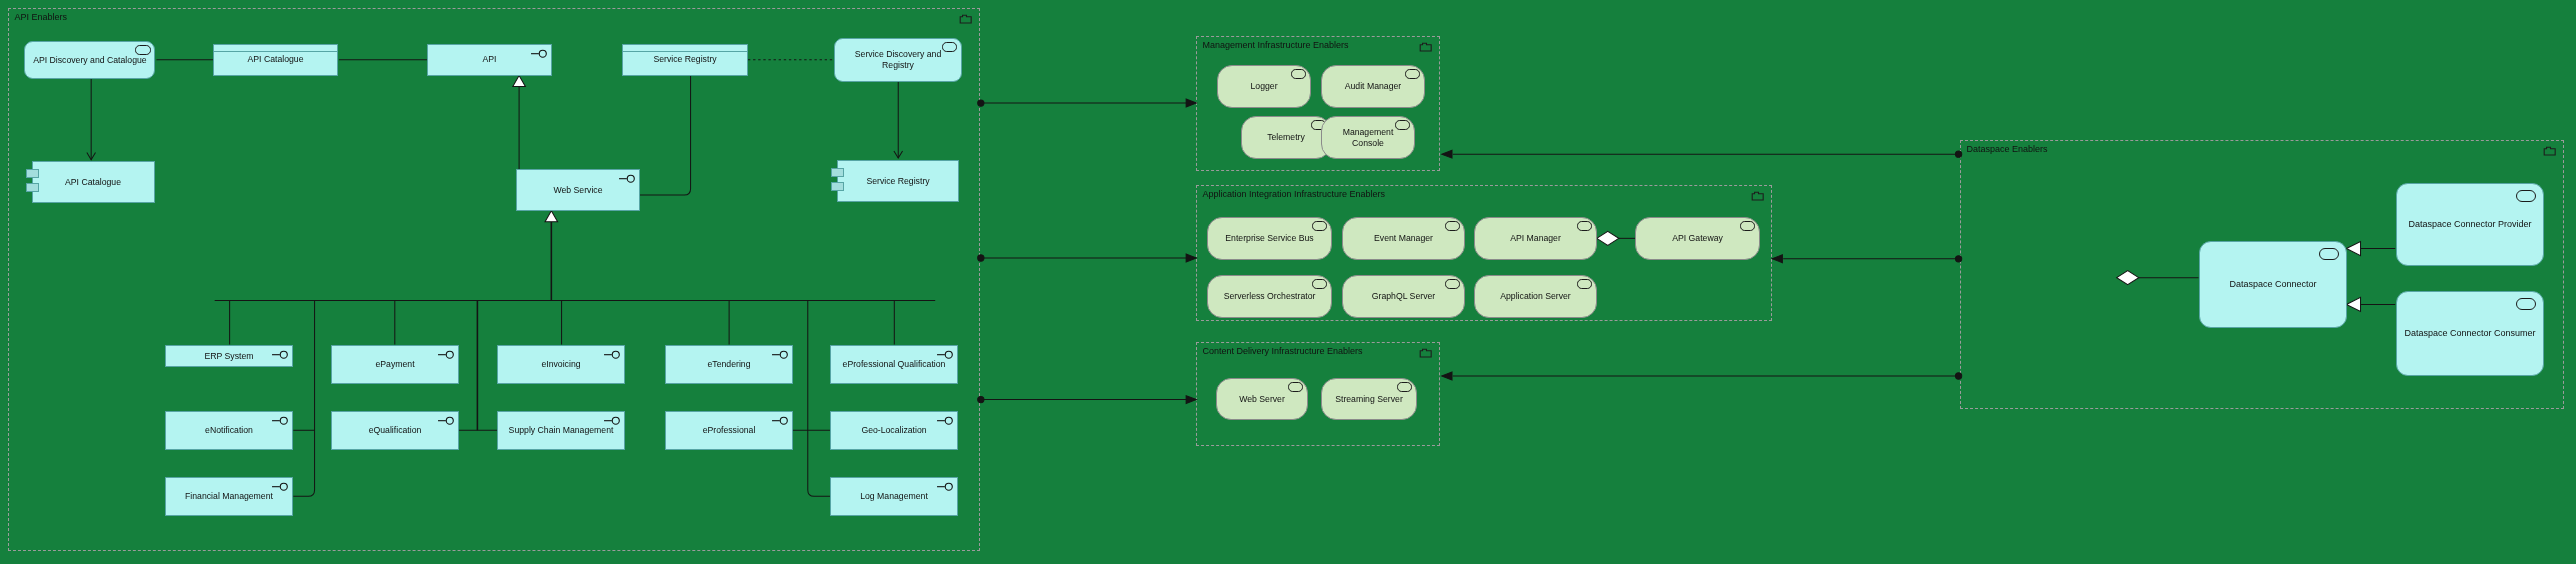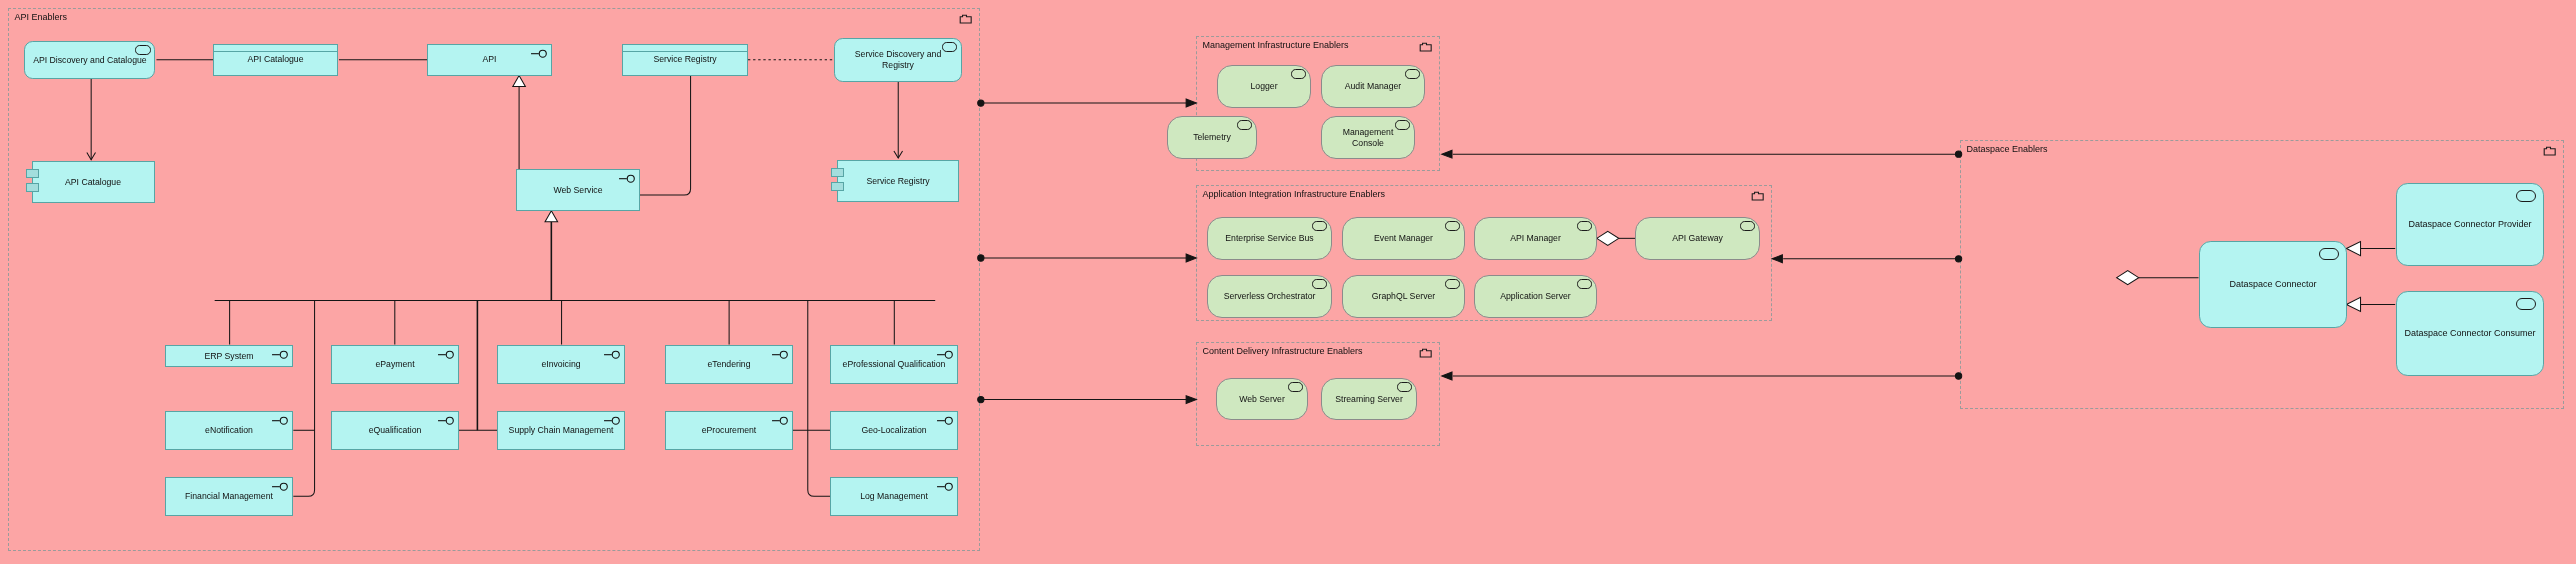--- a/index.html
+++ b/index.html
@@ -2,21 +2,21 @@
 <html style="font-size:12.6px"><head>
 <meta charset="utf-8">
 <style>
   :root{
     --cy:#b4f4f1; --cyb:#57a5a5; --cytab:#a3dedd;
     --gr:#cfe8c0; --grb:#8b8b8b;
     --ln:#141414; --grpb:#9b9b9b;
   }
   html,body{margin:0;padding:0;background:#ffffff;}
   body{font-family:"Liberation Sans",sans-serif;color:#111;}
-  #canvas{position:relative;width:2576px;height:564px;background:#fca5a5;overflow:hidden;}
+  #canvas{position:relative;width:2576px;height:564px;background:#15803d;overflow:hidden;}
 
   .grp{position:absolute;border:1.1px dashed var(--grpb);z-index:0;box-sizing:border-box;}
   .gttl{position:absolute;top:3.1px;left:5.5px;font-size:9px;white-space:nowrap;}
   .gfolder{position:absolute;top:4.7px;right:7px;line-height:0;}
 
   svg.wires{position:absolute;left:0;top:0;z-index:2;pointer-events:none;}
 
   .node{position:absolute;z-index:3;box-sizing:border-box;display:flex;align-items:center;justify-content:center;
         text-align:center;font-size:8.7px;line-height:1.25;padding:2.4px 6.3px;}
   .cy{background:var(--cy);border:1px solid var(--cyb);}
@@ -251,21 +251,21 @@
           <line x1="0" y1="6" x2="10" y2="6"></line>
           <circle cx="15" cy="6" r="4.5"></circle>
         </svg></span>
     <span class="lbl">Supply Chain Management</span>
   </div>
   <div class="node cy" style="left:665px;top:411px;width:128px;height:39px">
     <span class="ifc-icon"><svg width="16.5" height="9.4" viewBox="0 0 21 12" fill="none" stroke="#111" stroke-width="1.4">
           <line x1="0" y1="6" x2="10" y2="6"></line>
           <circle cx="15" cy="6" r="4.5"></circle>
         </svg></span>
-    <span class="lbl">eProcurement</span>
+    <span class="lbl">eProfessional</span>
   </div>
   <div class="node cy" style="left:830px;top:411px;width:128px;height:39px">
     <span class="ifc-icon"><svg width="16.5" height="9.4" viewBox="0 0 21 12" fill="none" stroke="#111" stroke-width="1.4">
           <line x1="0" y1="6" x2="10" y2="6"></line>
           <circle cx="15" cy="6" r="4.5"></circle>
         </svg></span>
     <span class="lbl">Geo-Localization</span>
   </div>
   <div class="node cy" style="left:165px;top:477px;width:128px;height:39px">
     <span class="ifc-icon"><svg width="16.5" height="9.4" viewBox="0 0 21 12" fill="none" stroke="#111" stroke-width="1.4">
@@ -283,21 +283,21 @@
   </div>
 
   <div class="node green" style="left:1217px;top:65px;width:94px;height:43px">
     <span class="svc-icon"></span>
     <span class="lbl">Logger</span>
   </div>
   <div class="node green" style="left:1321px;top:65px;width:104px;height:43px">
     <span class="svc-icon"></span>
     <span class="lbl">Audit Manager</span>
   </div>
-  <div class="node green" style="left:1167px;top:116px;width:90px;height:43px">
+  <div class="node green" style="left:1241px;top:116px;width:90px;height:43px">
     <span class="svc-icon"></span>
     <span class="lbl">Telemetry</span>
   </div>
   <div class="node green" style="left:1321px;top:116px;width:94px;height:43px">
     <span class="svc-icon"></span>
     <span class="lbl">Management Console</span>
   </div>
 
   <div class="node green" style="left:1207px;top:217px;width:125px;height:43px">
     <span class="svc-icon"></span>

